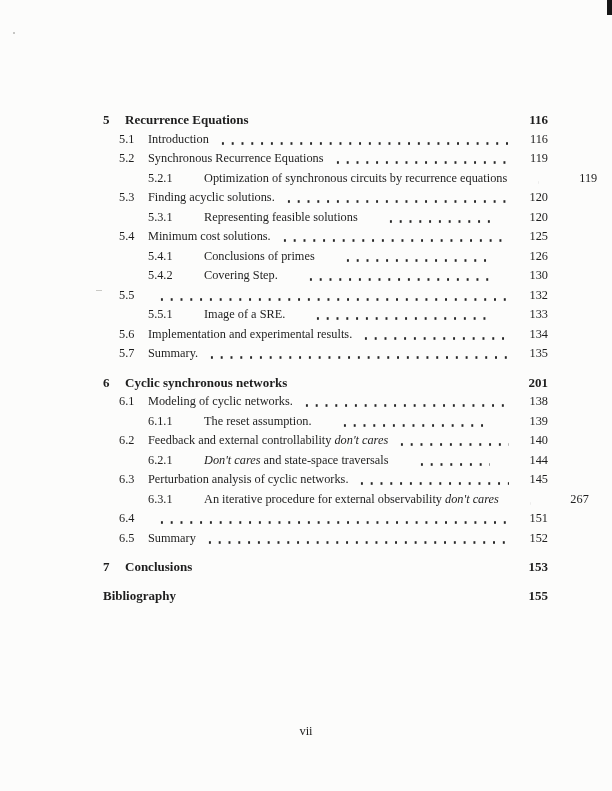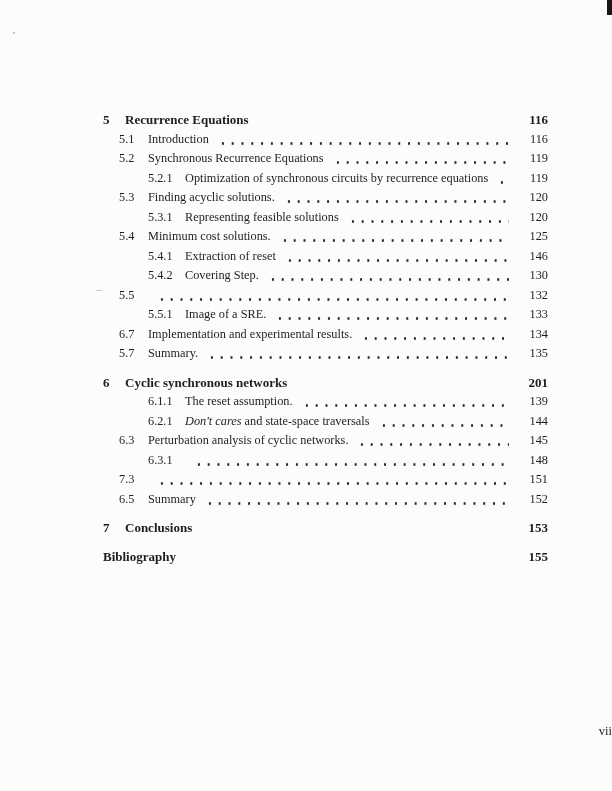--- a/index.html
+++ b/index.html
@@ -26,21 +26,21 @@
     line-height: 19.5px;
     font-size: 12.3px;
     white-space: nowrap;
   }
   .chapter-block + .chapter-block { margin-top: 9px; }
   .chapter-row { font-weight: bold; font-size: 13px; }
   .num { flex: none; }
   .chapter-row .num { width: 22px; }
   .lvl1 { padding-left: 16px; }
   .lvl1 .num { width: 29px; }
-  .lvl2 { padding-left: 45px; }
+  .lvl2 { padding-left: 45px; gap: 19px; }
   .lvl2 .num { width: 37px; }
   .title { flex: none; }
   .it { font-style: italic; }
   .spacer { flex: 1 1 auto; }
   .leader {
     flex: 1 1 auto;
     align-self: stretch;
     margin: 0 5px 0 7px;
     min-width: 6px;
     background-image: radial-gradient(circle, #262626 1.05px, rgba(0,0,0,0) 1.35px);
@@ -49,21 +49,21 @@
     background-position: left 2px bottom 4.5px;
   }
   .page-num { flex: none; min-width: 26px; text-align: right; margin-left: 8px; }
 
   
   .footer {
     position: absolute;
     top: 724px;
     left: 0;
     width: 100%;
-    text-align: right;
+    text-align: center;
     font-size: 12.5px;
   }
 
   
   .scan-mark-top-right {
     position: absolute;
     top: 0; right: 0;
     width: 5px; height: 15px;
     background: #171717;
   }
@@ -125,86 +125,99 @@
           <span class="page-num">120</span>
         </div>
         <div class="row entry-row lvl1">
           <span class="num">5.4</span>
           <span class="title"><span>Minimum cost solutions.</span></span>
           <span class="leader"></span>
           <span class="page-num">125</span>
         </div>
         <div class="row entry-row lvl2">
           <span class="num">5.4.1</span>
-          <span class="title"><span>Extraction of reset</span></span>
-          <span class="leader"></span>
-          <span class="page-num">146</span>
+          <span class="title"><span>Conclusions of primes</span></span>
+          <span class="leader"></span>
+          <span class="page-num">126</span>
         </div>
         <div class="row entry-row lvl2">
           <span class="num">5.4.2</span>
           <span class="title"><span>Covering Step.</span></span>
           <span class="leader"></span>
           <span class="page-num">130</span>
         </div>
         <div class="row entry-row lvl1">
           <span class="num">5.5</span>
           <span class="leader"></span>
           <span class="page-num">132</span>
         </div>
         <div class="row entry-row lvl2">
           <span class="num">5.5.1</span>
           <span class="title"><span>Image of a SRE.</span></span>
           <span class="leader"></span>
           <span class="page-num">133</span>
         </div>
         <div class="row entry-row lvl1">
-          <span class="num">6.7</span>
+          <span class="num">5.6</span>
           <span class="title"><span>Implementation and experimental results.</span></span>
           <span class="leader"></span>
           <span class="page-num">134</span>
         </div>
         <div class="row entry-row lvl1">
           <span class="num">5.7</span>
           <span class="title"><span>Summary.</span></span>
           <span class="leader"></span>
           <span class="page-num">135</span>
         </div>
       </div>
       <div class="chapter-block">
         <div class="row chapter-row">
           <span class="num">6</span>
           <span class="title">Cyclic synchronous networks</span>
           <span class="spacer"></span>
           <span class="page-num">201</span>
         </div>
+        <div class="row entry-row lvl1">
+          <span class="num">6.1</span>
+          <span class="title"><span>Modeling of cyclic networks.</span></span>
+          <span class="leader"></span>
+          <span class="page-num">138</span>
+        </div>
         <div class="row entry-row lvl2">
           <span class="num">6.1.1</span>
           <span class="title"><span>The reset assumption.</span></span>
           <span class="leader"></span>
           <span class="page-num">139</span>
         </div>
+        <div class="row entry-row lvl1">
+          <span class="num">6.2</span>
+          <span class="title"><span>Feedback and external controllability </span><span class="it">don't cares</span></span>
+          <span class="leader"></span>
+          <span class="page-num">140</span>
+        </div>
         <div class="row entry-row lvl2">
           <span class="num">6.2.1</span>
           <span class="title"><span class="it">Don't cares</span><span> and state-space traversals</span></span>
           <span class="leader"></span>
           <span class="page-num">144</span>
         </div>
         <div class="row entry-row lvl1">
           <span class="num">6.3</span>
           <span class="title"><span>Perturbation analysis of cyclic networks.</span></span>
           <span class="leader"></span>
           <span class="page-num">145</span>
         </div>
         <div class="row entry-row lvl2">
           <span class="num">6.3.1</span>
-          <span class="leader"></span>
-          <span class="page-num">148</span>
-        </div>
-        <div class="row entry-row lvl1">
-          <span class="num">7.3</span>
+          <span class="title"><span>An iterative procedure for external observability </span><span class="it">don't cares</span></span>
+          <span class="leader"></span>
+          <span class="page-num">267</span>
+        </div>
+        <div class="row entry-row lvl1">
+          <span class="num">6.4</span>
           <span class="leader"></span>
           <span class="page-num">151</span>
         </div>
         <div class="row entry-row lvl1">
           <span class="num">6.5</span>
           <span class="title"><span>Summary</span></span>
           <span class="leader"></span>
           <span class="page-num">152</span>
         </div>
       </div>

